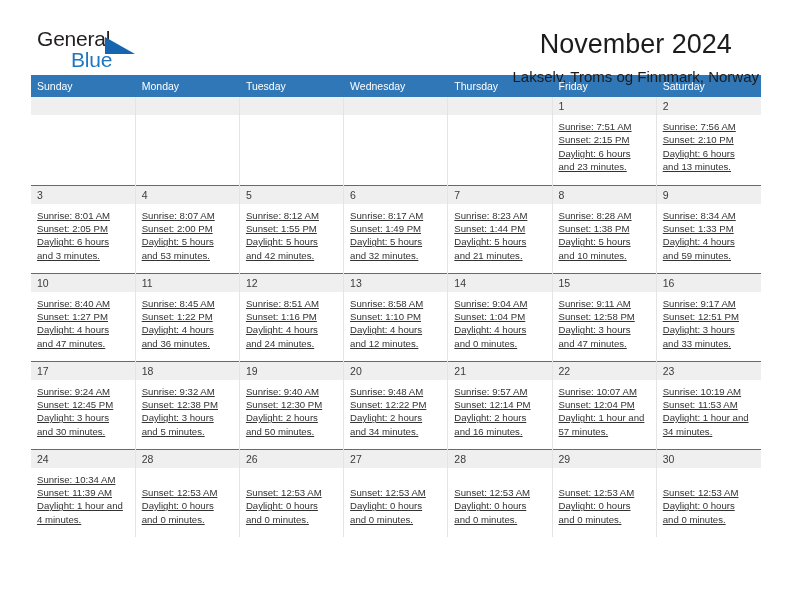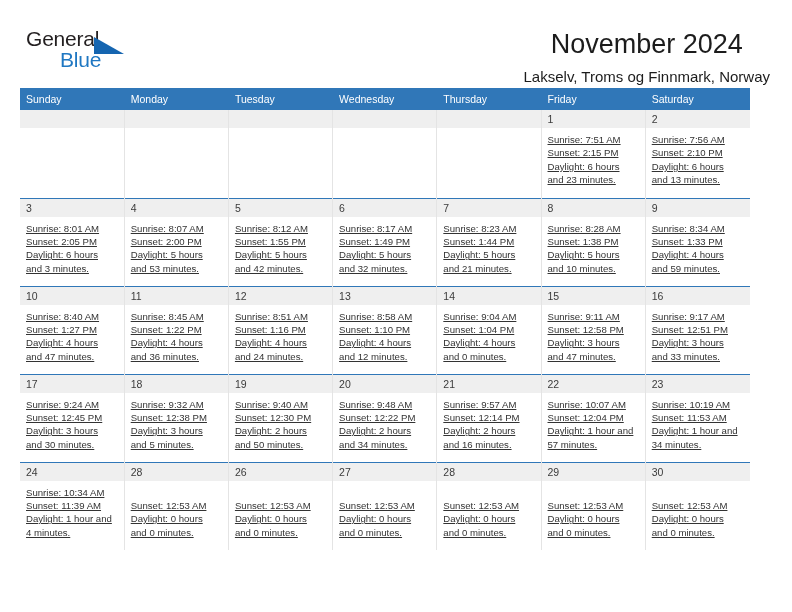--- a/index.html
+++ b/index.html
@@ -12,21 +12,21 @@
     height: 612px;
     font-family: "Liberation Sans", sans-serif;
     color: #222222;
     overflow: hidden;
   }
   .page {
     position: relative;
     width: 792px;
     height: 440px;
     box-sizing: border-box;
-    padding: 0 20px;
+    padding: 0 31px;
   }
 
   
   .header {
     display: flex;
     align-items: flex-start;
     justify-content: space-between;
     padding-top: 28px;
     height: 72px;
     box-sizing: border-box;
@@ -77,21 +77,21 @@
     line-height: 22px;
     margin: 6px 0 0 0;
     font-weight: normal;
   }
 
   
   .calendar {
     width: 730px;
     border-collapse: collapse;
     table-layout: fixed;
-    margin-top: 16px;
+    margin-top: 3px;
   }
   .calendar th {
     background: #3077b8;
     color: #ffffff;
     font-size: 10.5px;
     font-weight: normal;
     text-align: left;
     padding: 5px 0 5px 6px;
     border-right: 1px solid #3077b8;
     height: 19px;

